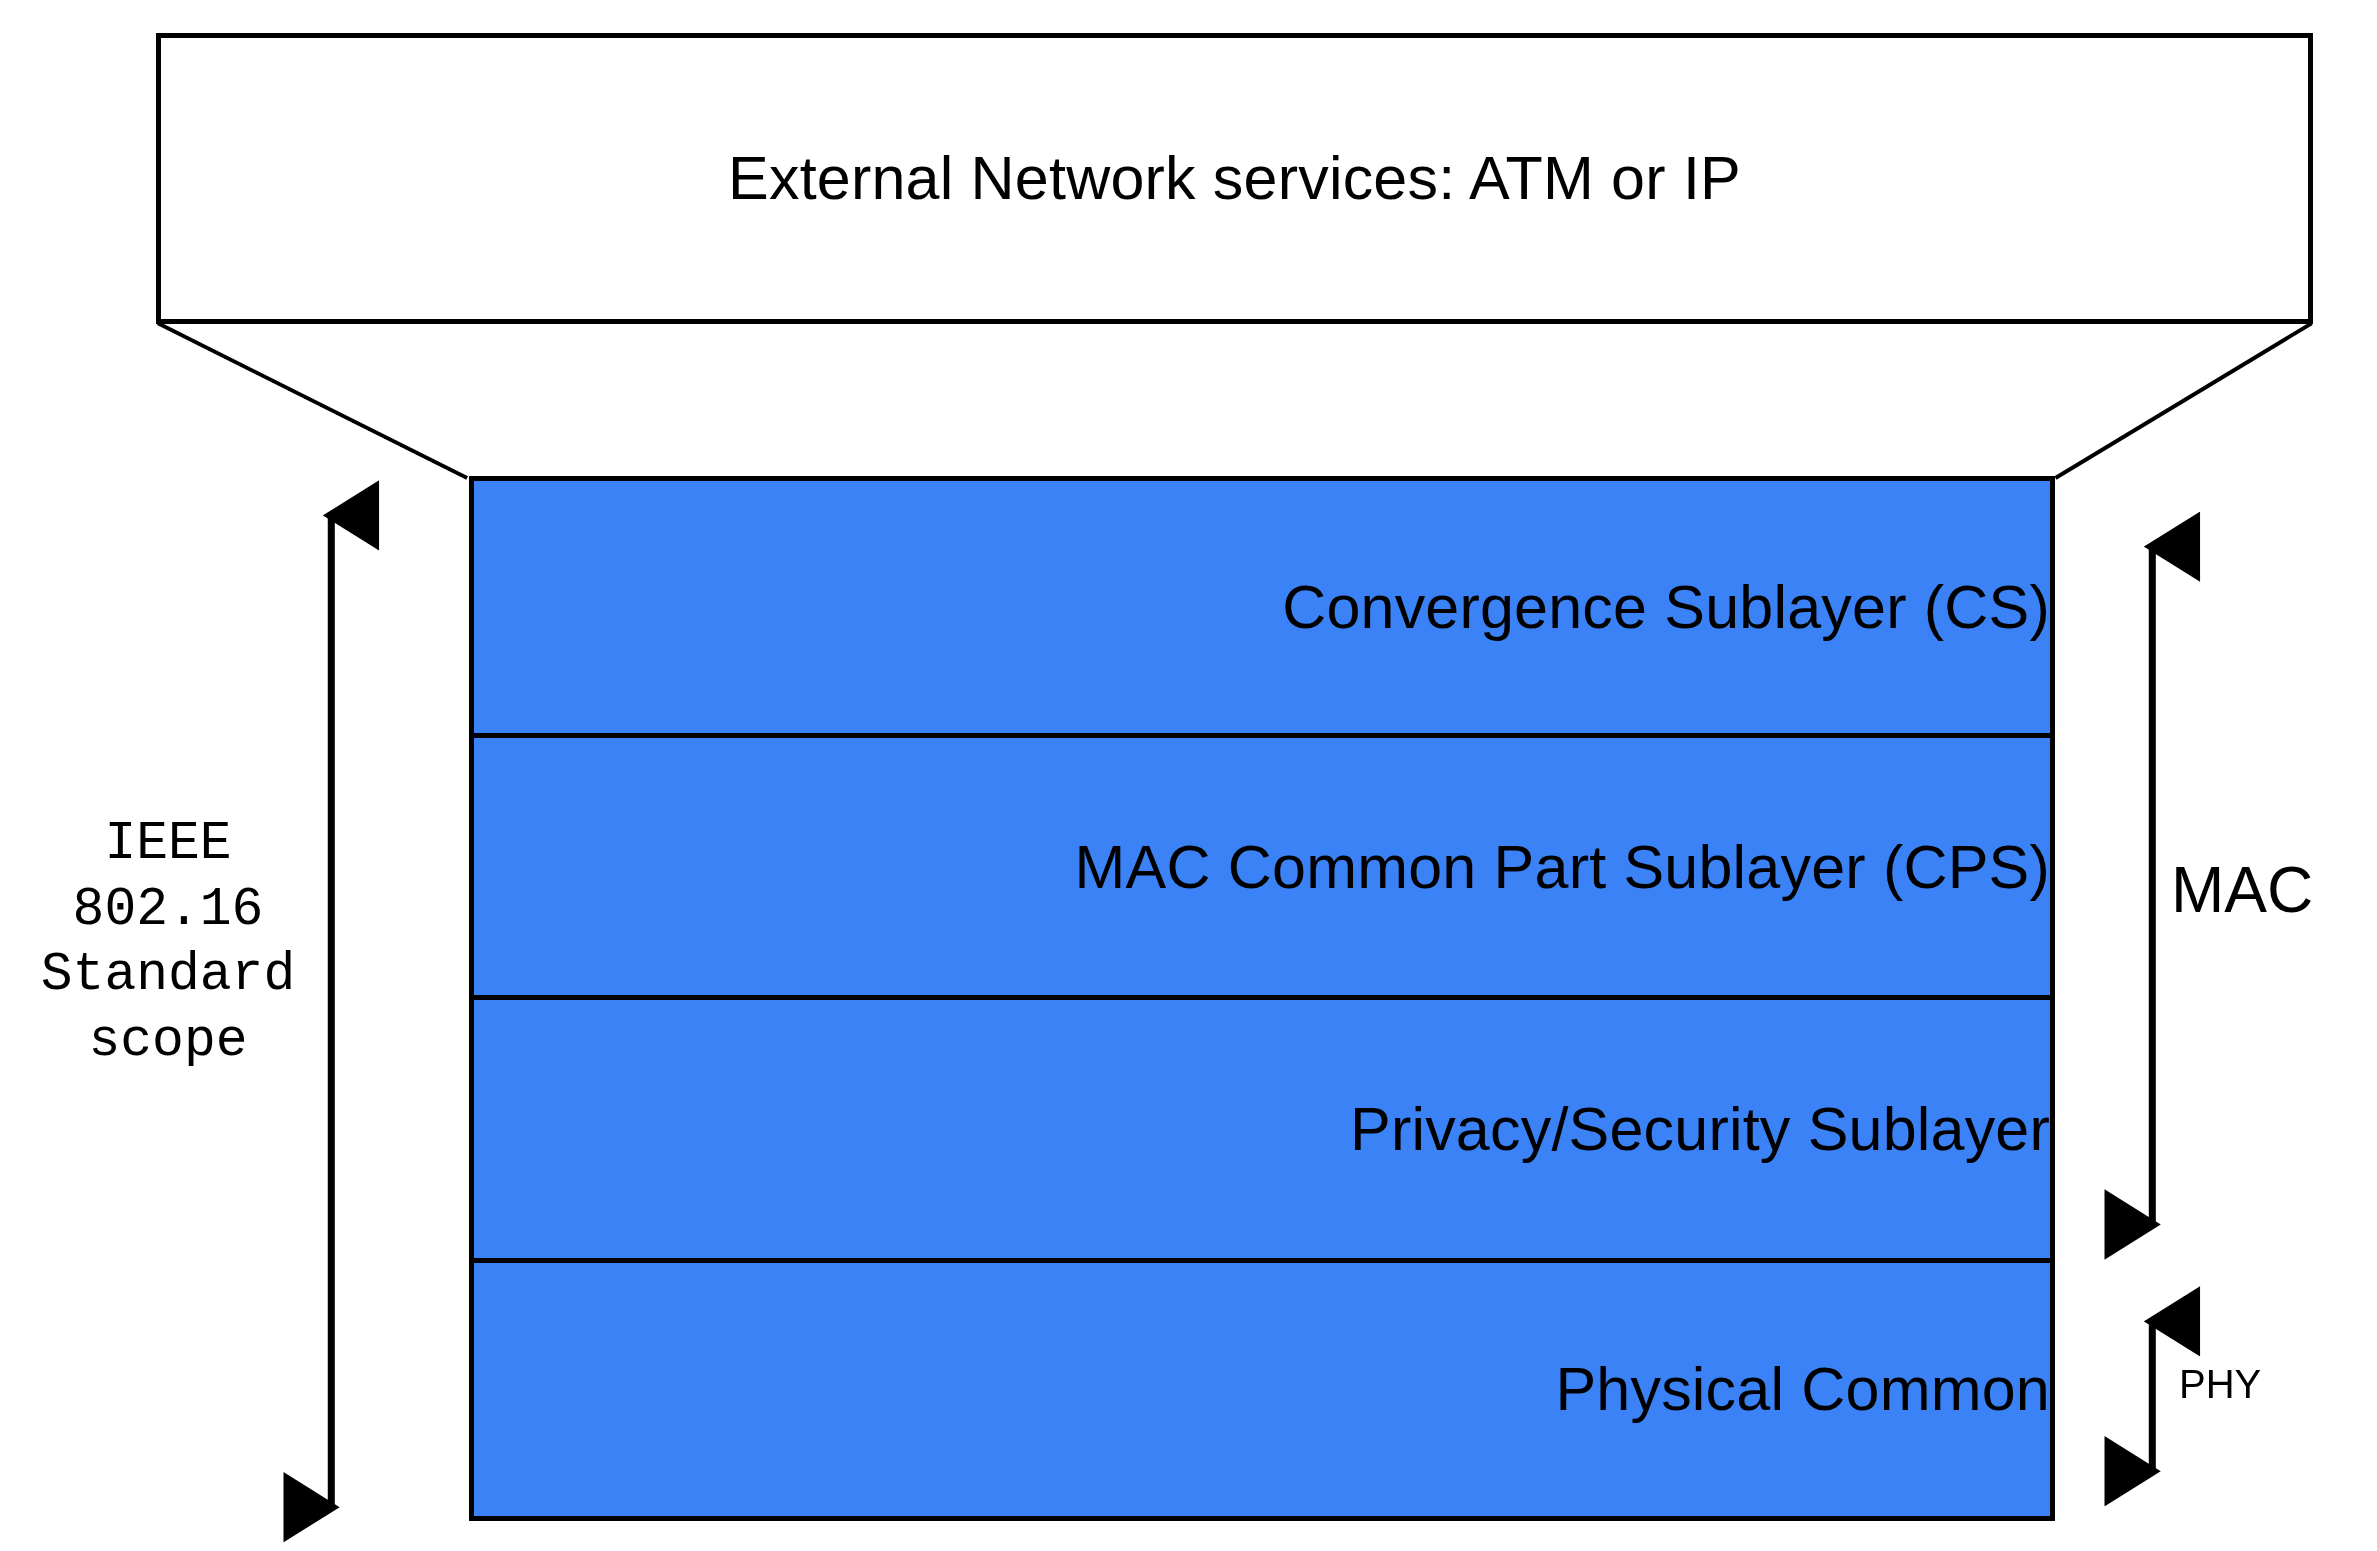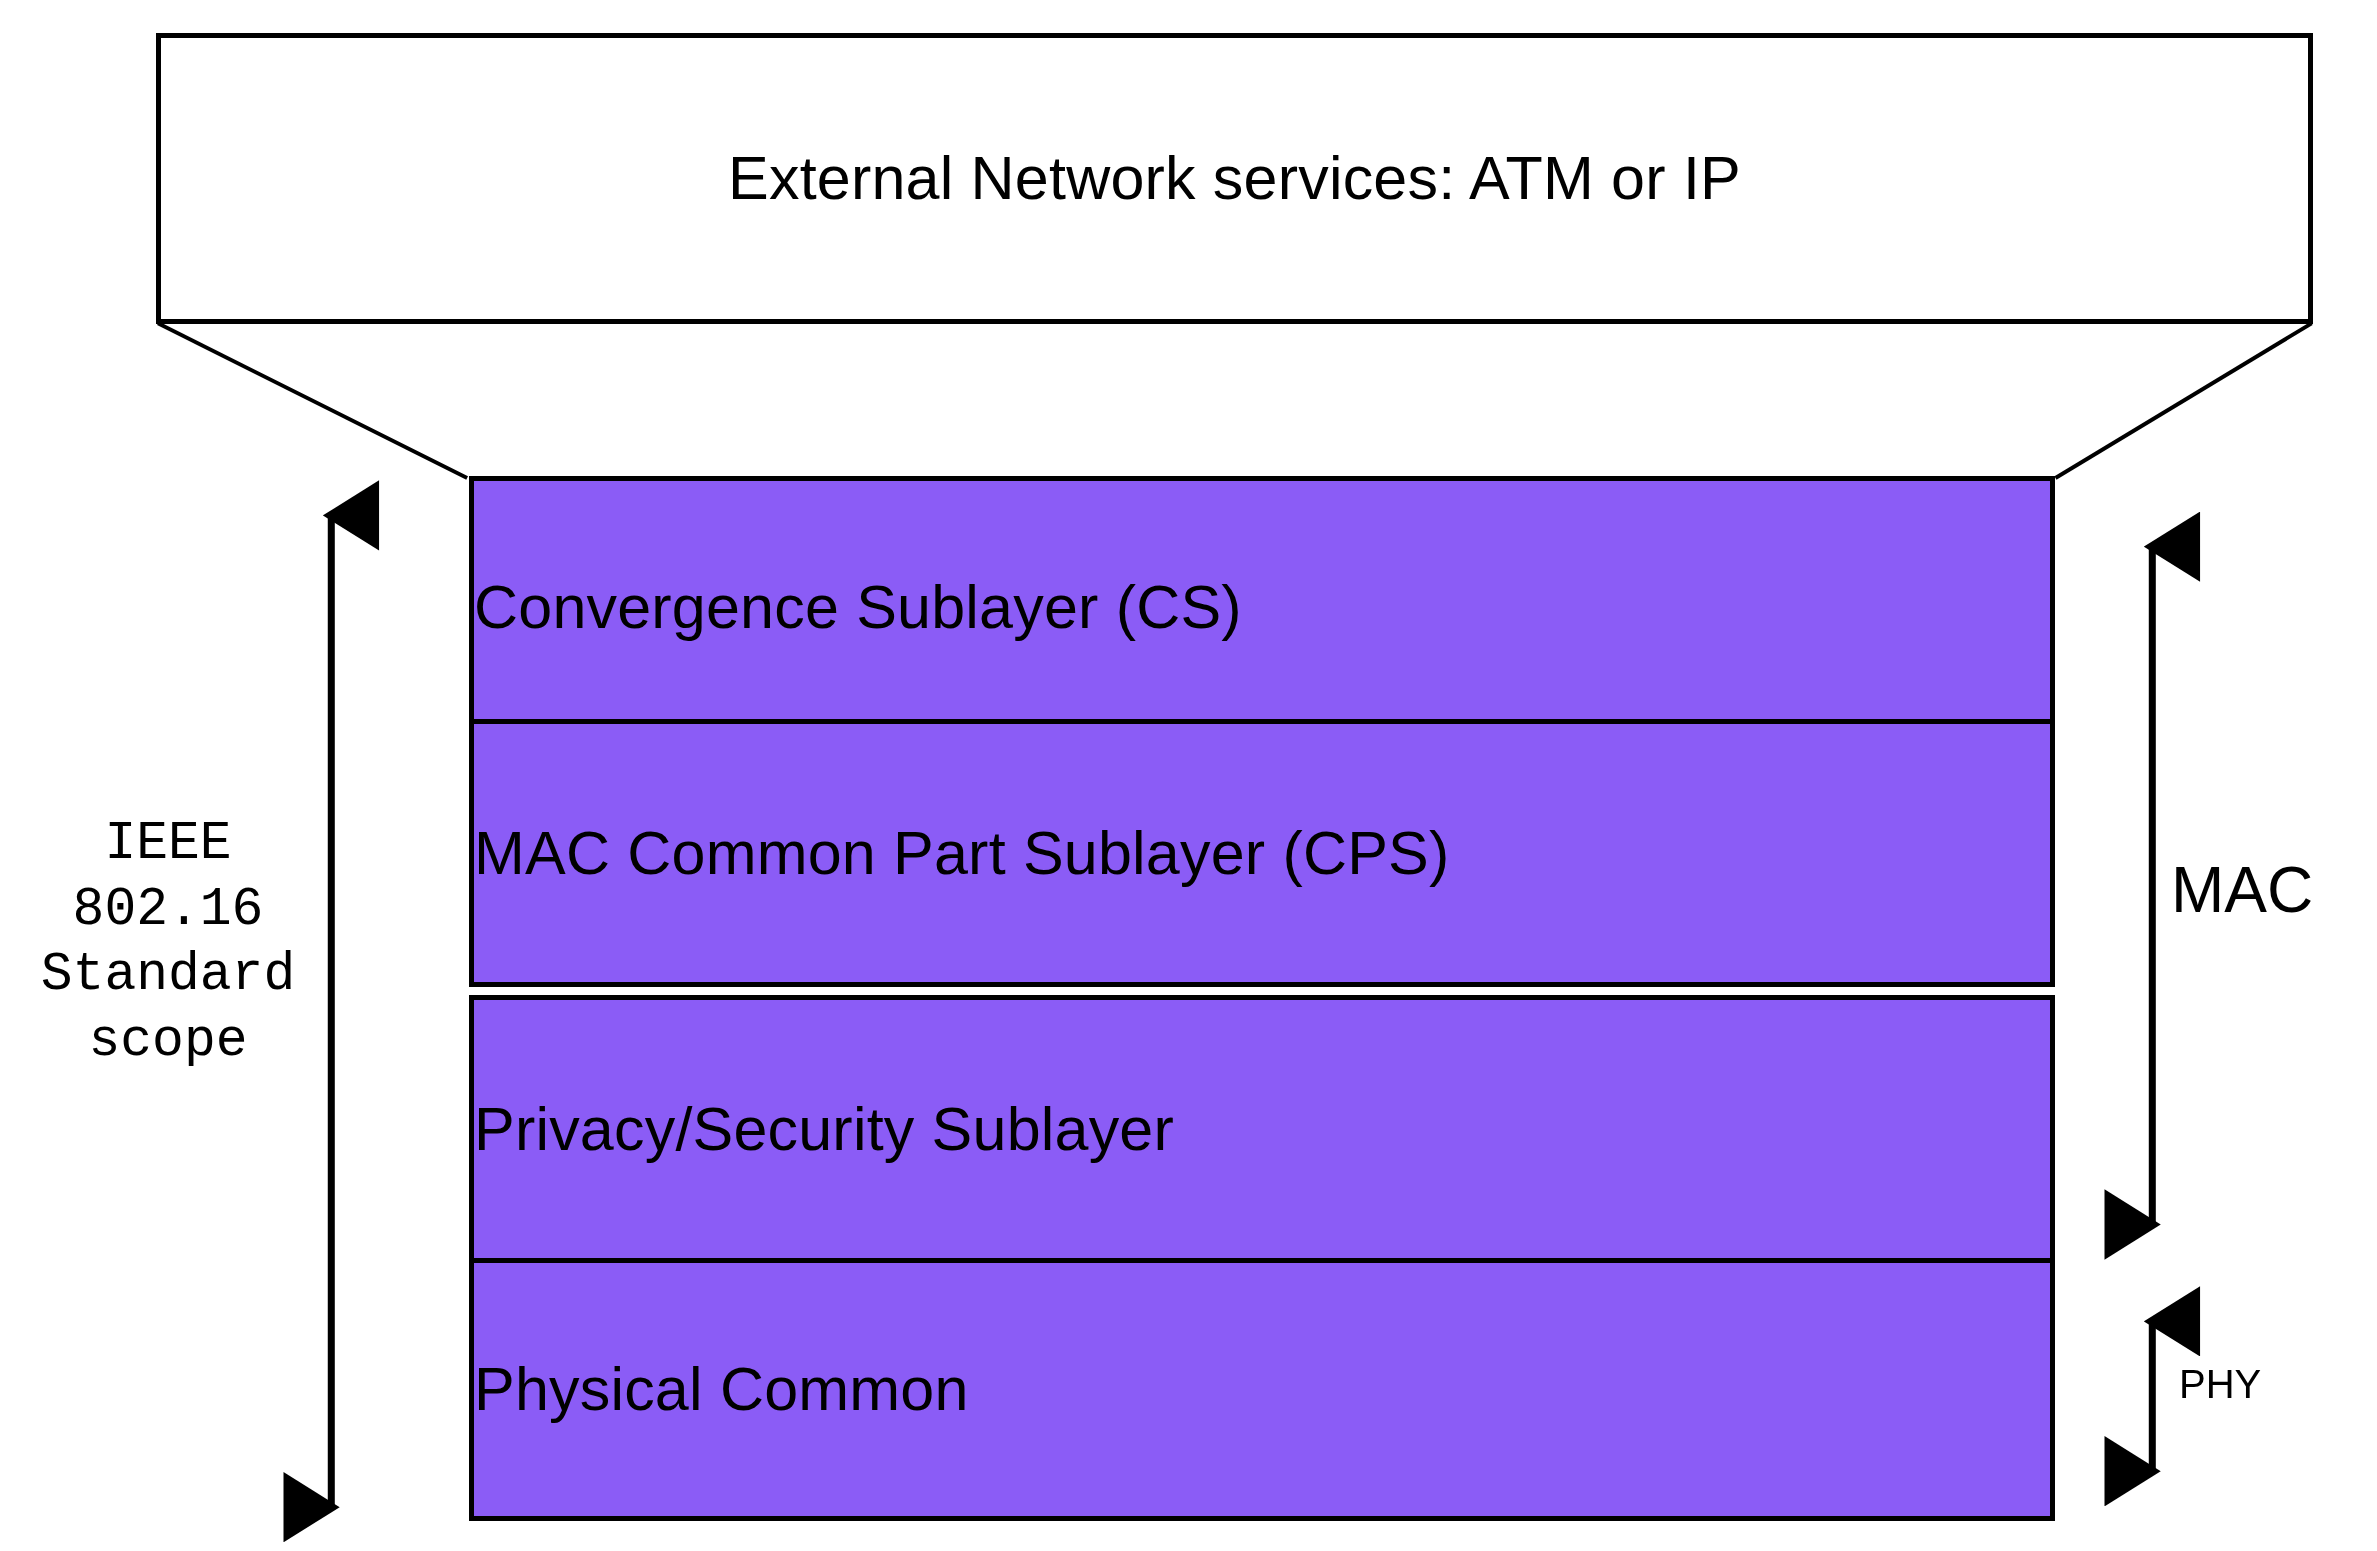--- a/index.html
+++ b/index.html
@@ -57,28 +57,28 @@
     left: 461px;
     top: 476px;
     width: 1586px;
     height: 1045px;
   }
   .stack-row {
     position: absolute;
     left: 0;
     width: 1586px;
     box-sizing: border-box;
-    background: #8b5cf6;
+    background: #3b82f6;
     border: 5.5px solid #000000;
     display: flex;
     align-items: center;
-    justify-content: flex-start;
+    justify-content: flex-end;
   }
   #row-cs   { top: 0px;    height: 262px; }
-  #row-cps  { top: 243px;  height: 268px; }
+  #row-cps  { top: 257px;  height: 268px; }
   #row-priv { top: 519px;  height: 268px; }
   #row-phy  { top: 782px; height: 263px; }
 
   
   .side-label {
     position: absolute;
     font-size: 56px;
     line-height: 1.18;
     color: #000000;
     text-align: center;

